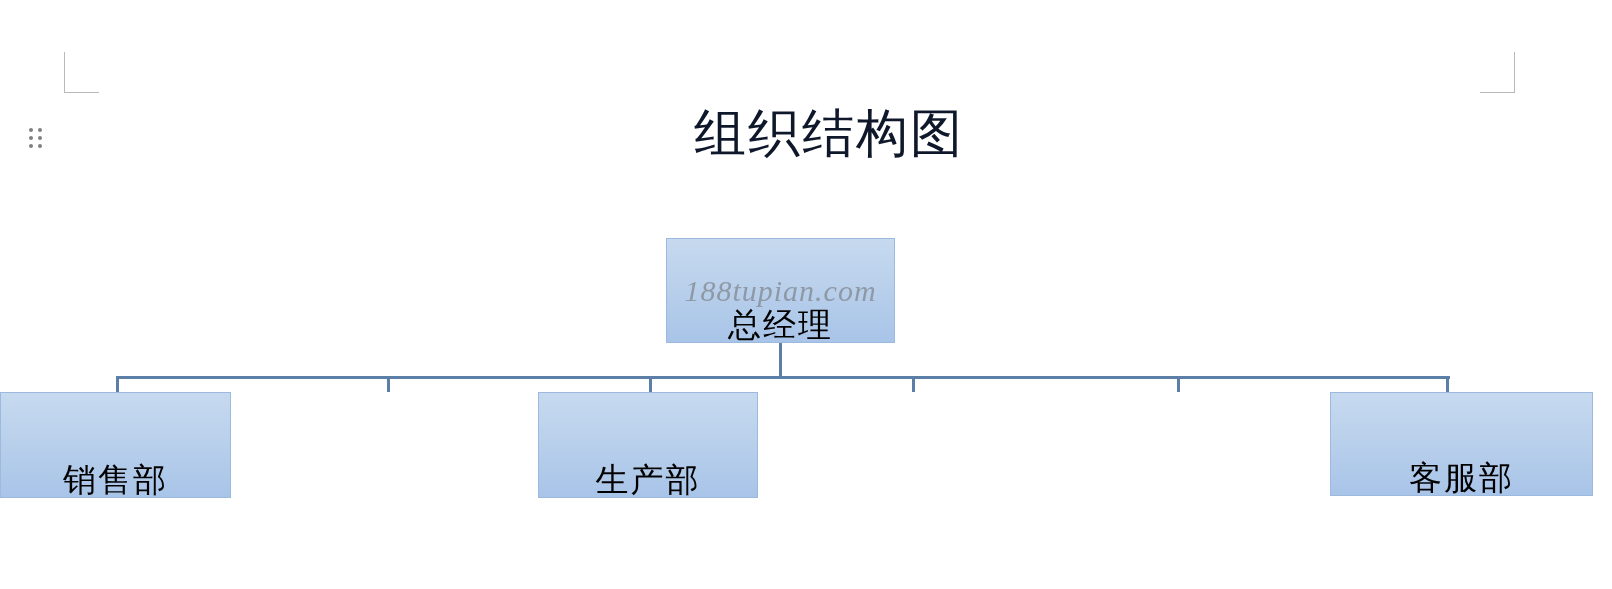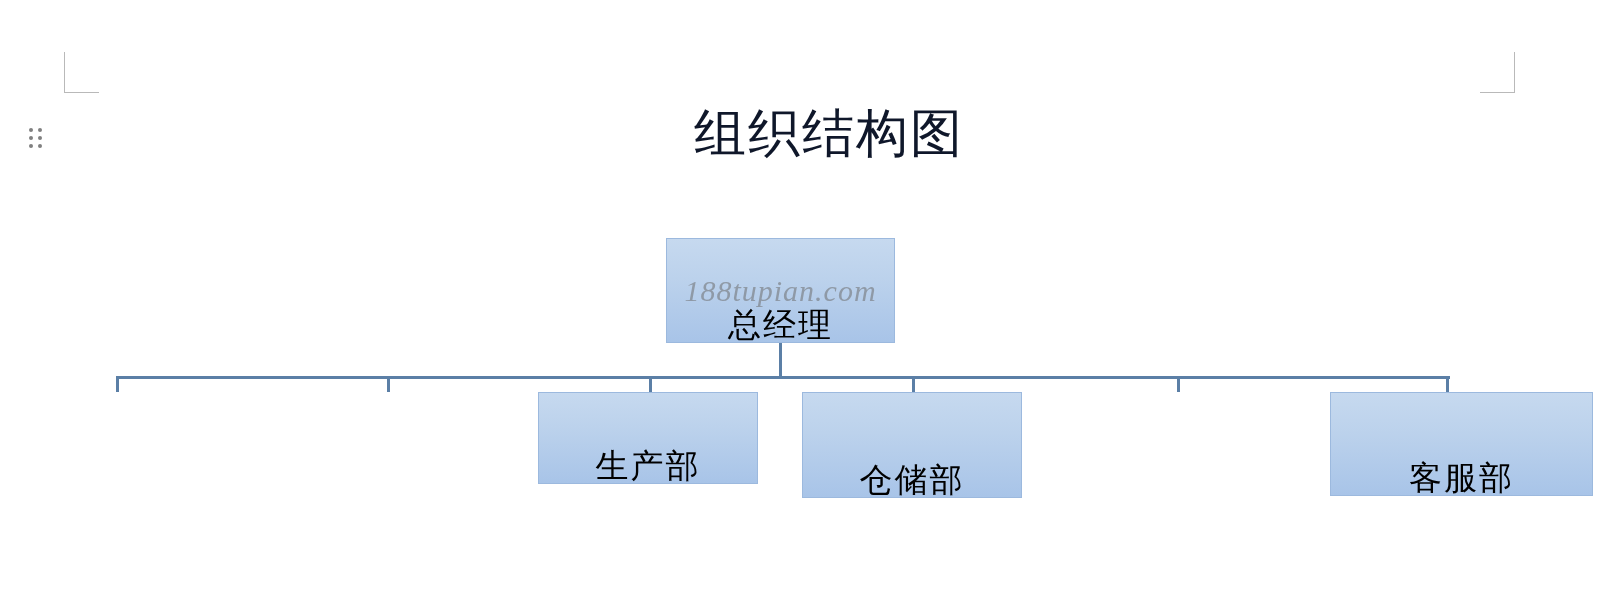--- a/index.html
+++ b/index.html
@@ -157,24 +157,24 @@
       <div class="connector v" style="left: 116px; top: 376px; height: 16px;"></div>
       <div class="connector v" style="left: 387px; top: 376px; height: 16px;"></div>
       <div class="connector v" style="left: 649px; top: 376px; height: 16px;"></div>
       <div class="connector v" style="left: 912px; top: 376px; height: 16px;"></div>
       <div class="connector v" style="left: 1177px; top: 376px; height: 16px;"></div>
       <div class="connector v" style="left: 1446px; top: 376px; height: 16px;"></div>
       <div class="node-box" style="left: 666px; top: 238px; width: 229px; height: 105px;">
         <div class="watermark">188tupian.com</div>
         <span class="node-label">总经理</span>
       </div>
-      <div class="node-box" style="left: 538px; top: 392px; width: 220px; height: 92px;">
+      <div class="node-box" style="left: 0px; top: 392px; width: 231px; height: 106px;">
+        <span class="node-label">销售部</span>
+      </div>
+      <div class="node-box" style="left: 538px; top: 392px; width: 220px; height: 106px;">
         <span class="node-label">生产部</span>
-      </div>
-      <div class="node-box" style="left: 802px; top: 392px; width: 220px; height: 106px;">
-        <span class="node-label">仓储部</span>
       </div>
       <div class="node-box" style="left: 1330px; top: 392px; width: 263px; height: 104px;">
         <span class="node-label">客服部</span>
       </div>
     </div>
 
 </div>
 
 </body></html>

